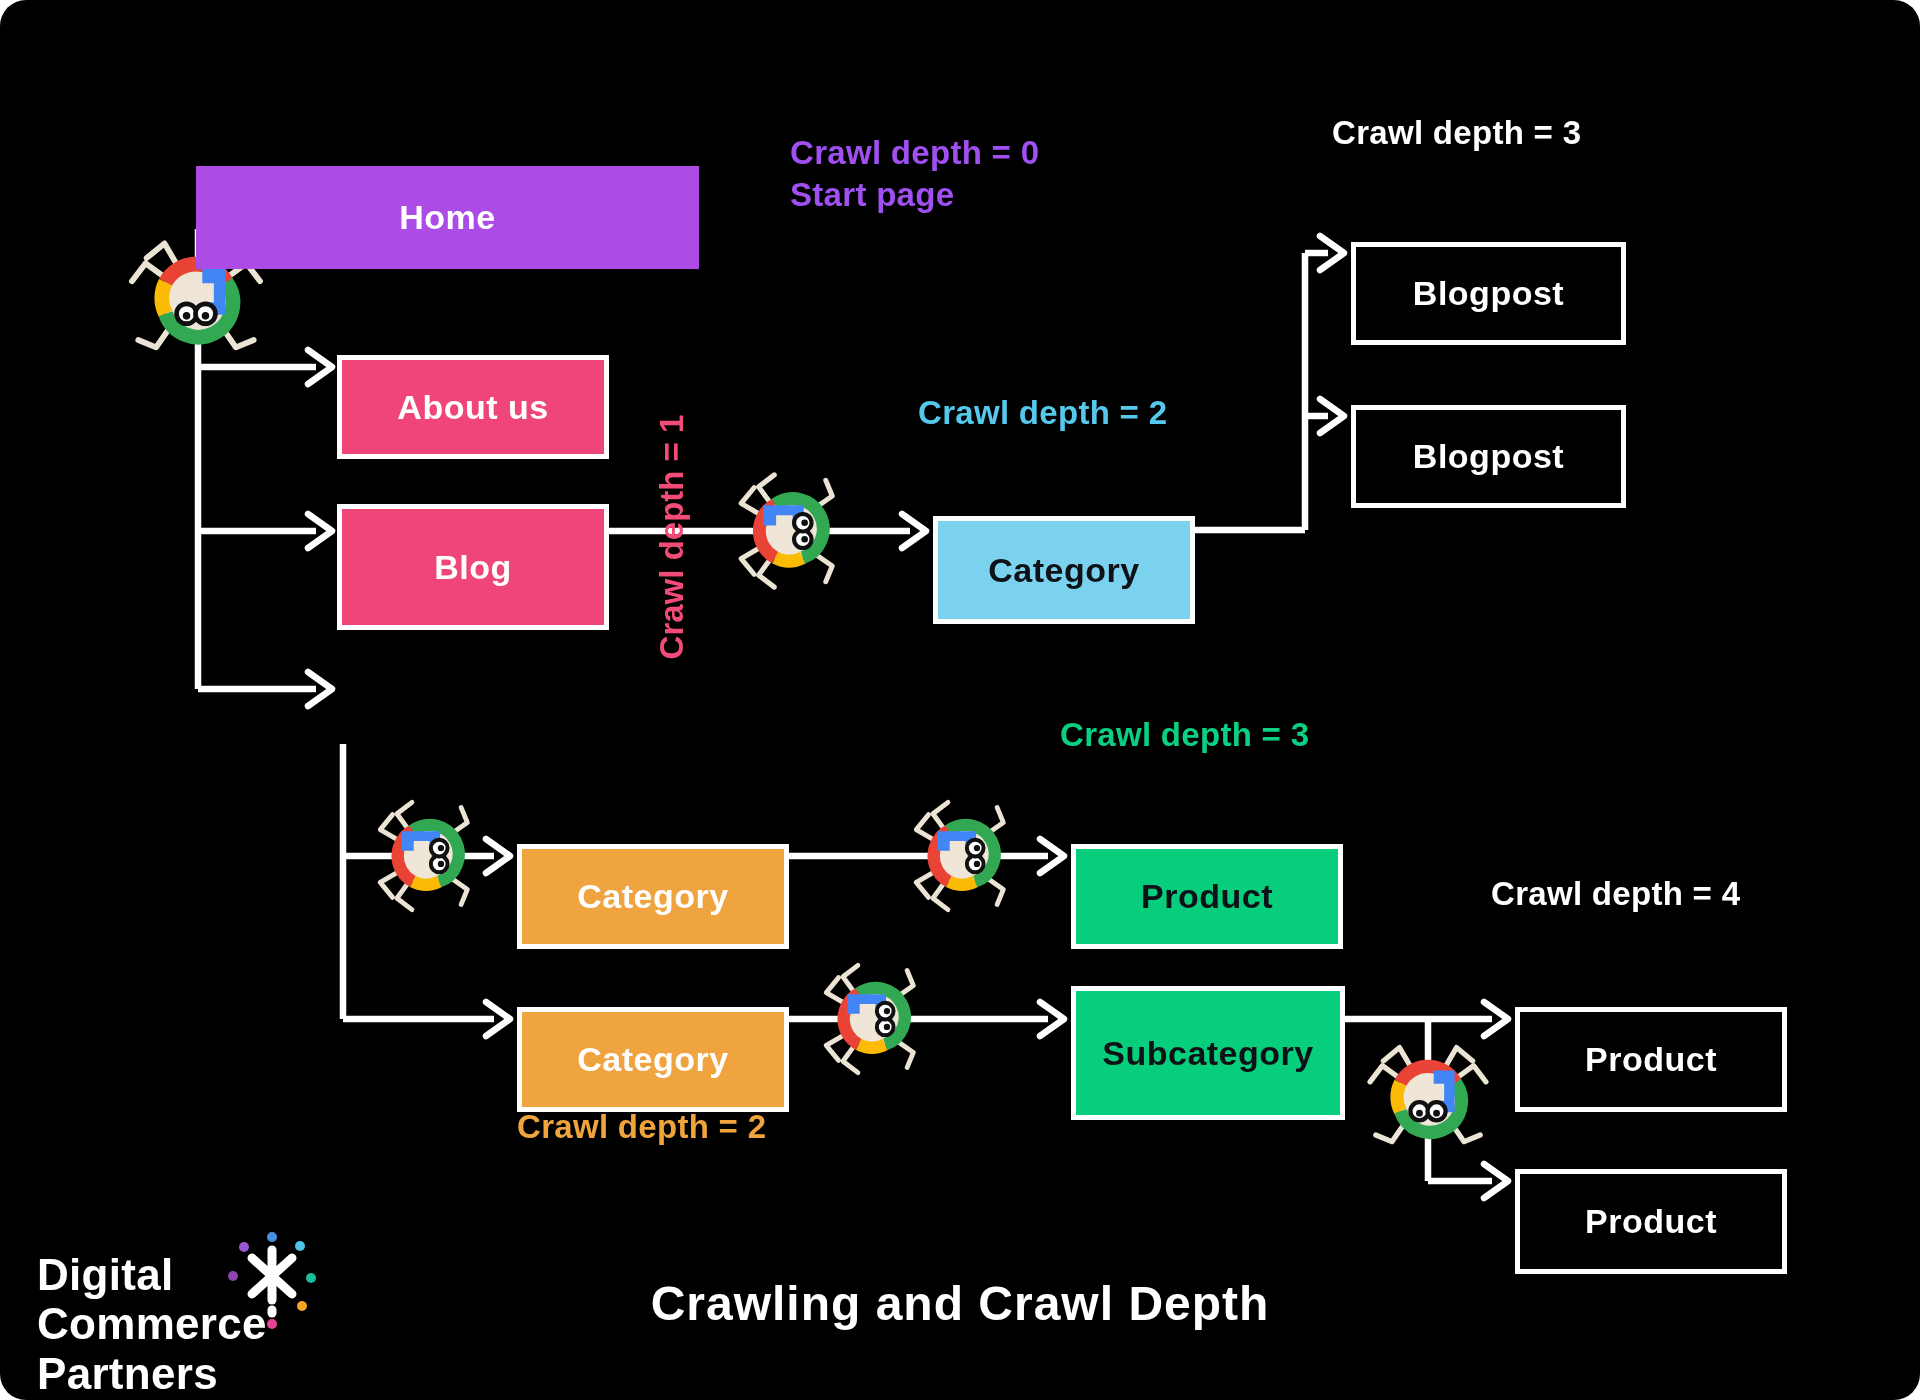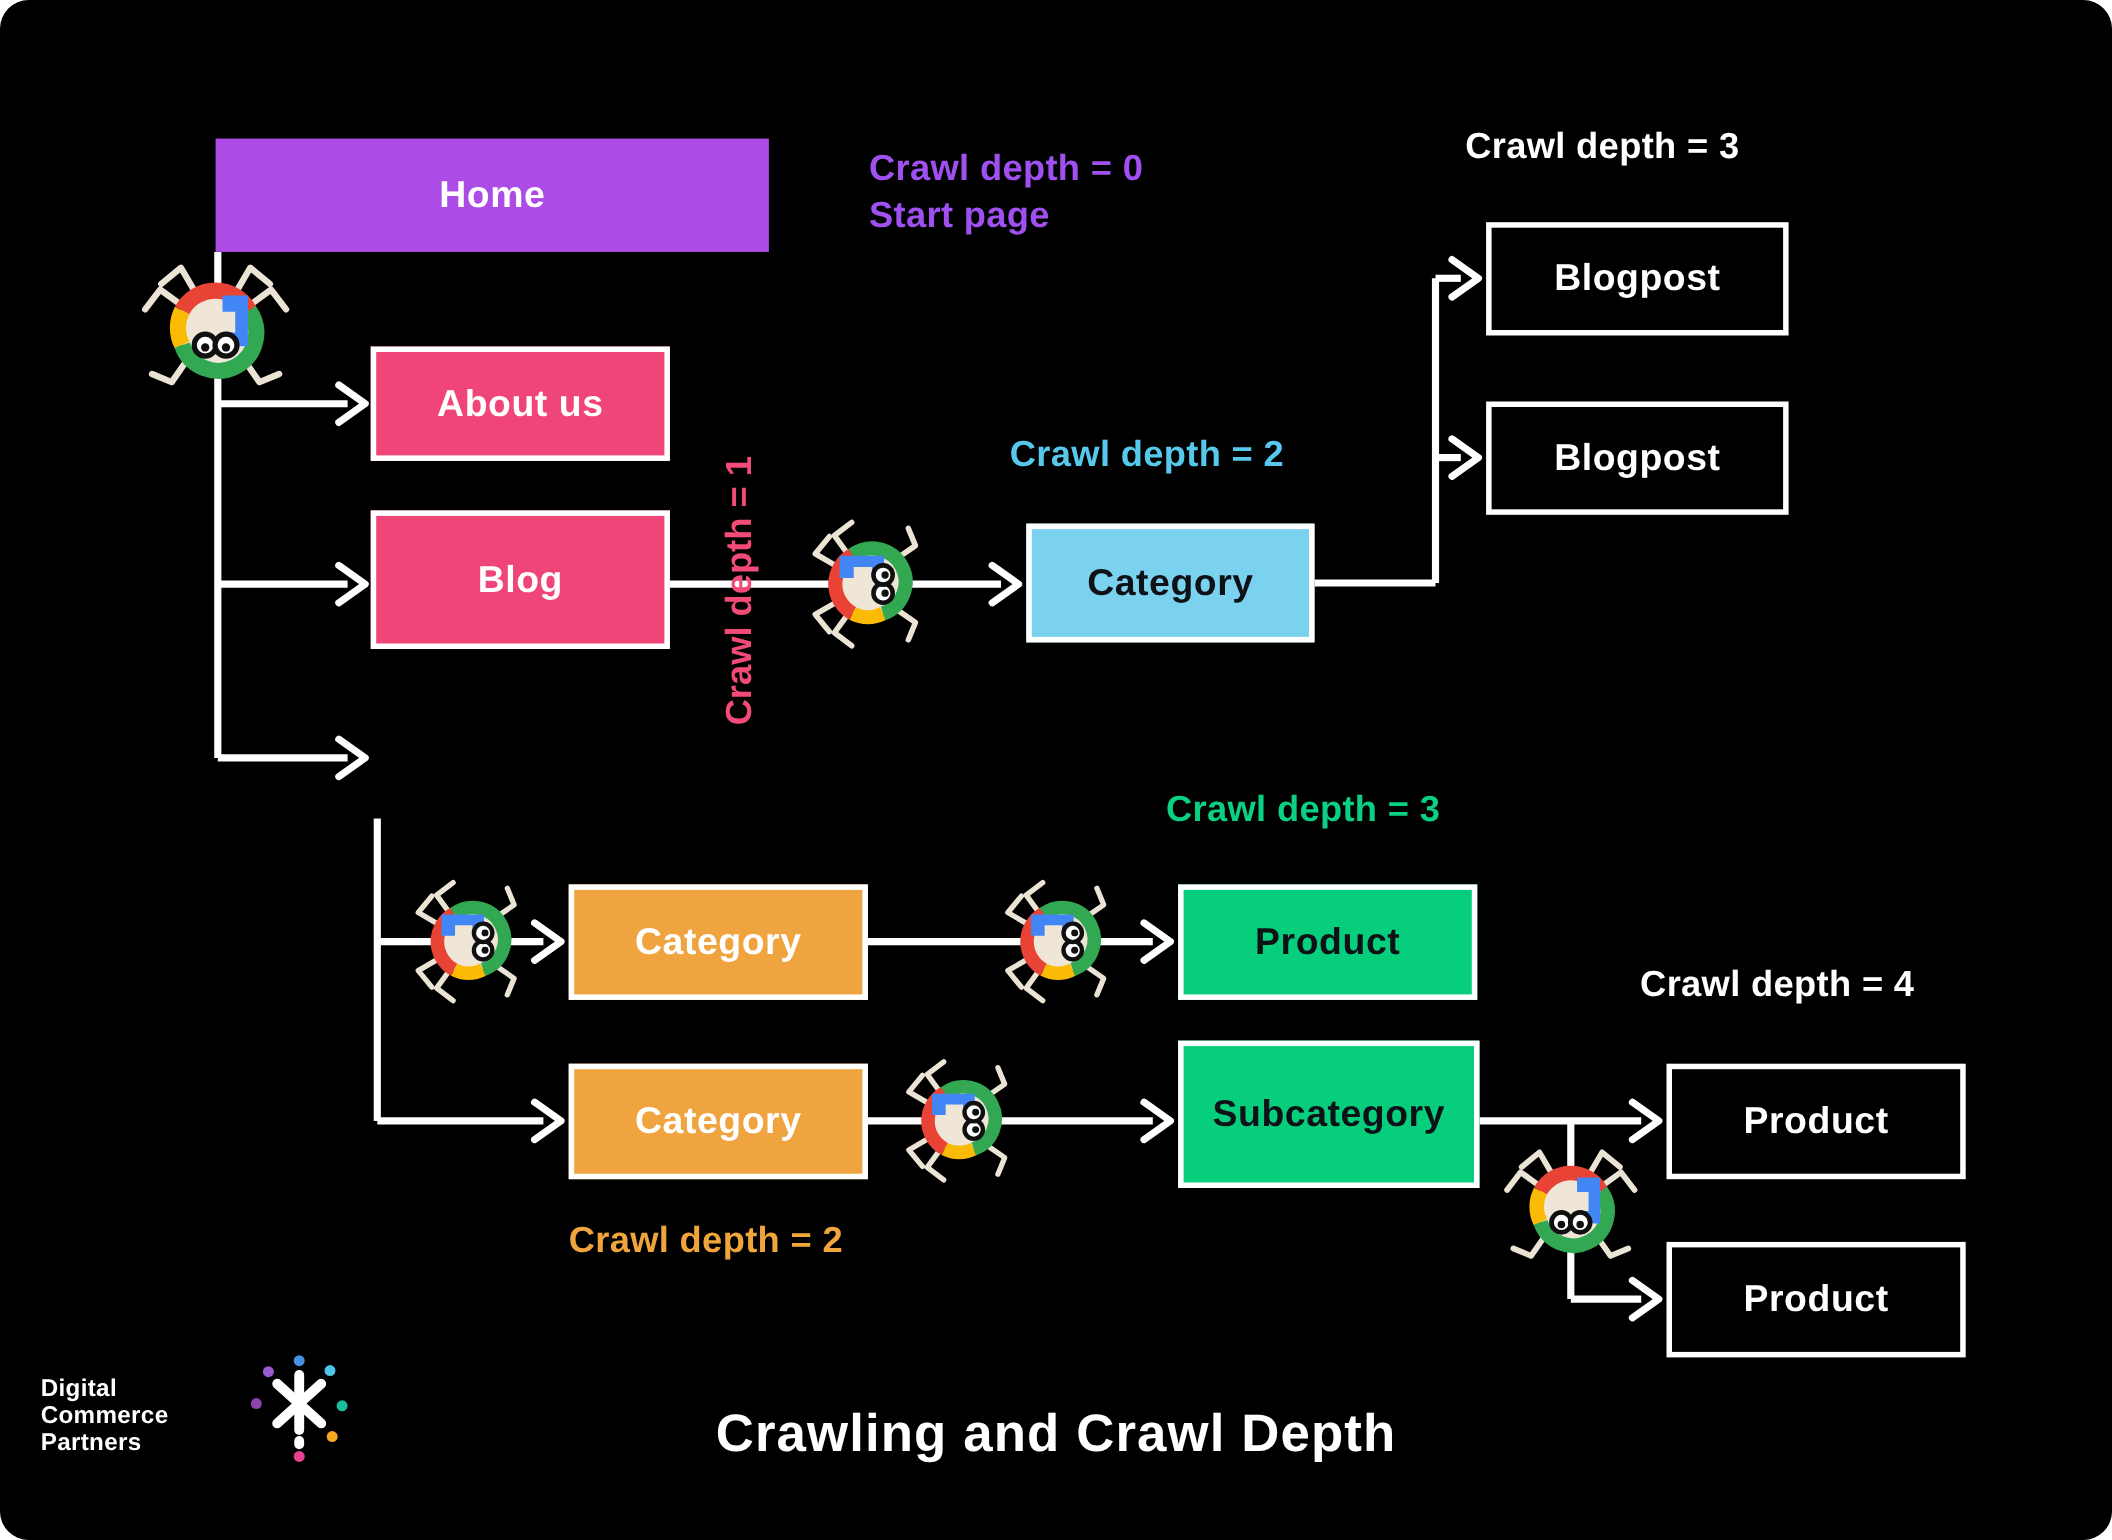--- a/index.html
+++ b/index.html
@@ -12,35 +12,36 @@
     font-family:"Liberation Sans","DejaVu Sans",sans-serif;
     font-weight:bold;
   }
   .stage *{box-sizing:border-box;}
   svg.overlay{position:absolute;left:0;top:0;width:1920px;height:1400px;}
   .node{
     position:absolute;
     display:flex;align-items:center;justify-content:center;
     font-size:34px;letter-spacing:.5px;
     color:#fff;
+    margin-top:40px;
   }
   .bordered{border:5px solid var(--white,#fff);text-align:right;}
   .lbl{
     position:absolute;
     font-size:33px;line-height:1.28;letter-spacing:.3px;
     white-space:nowrap;
   }
   .lbl-rot{
     position:absolute;
     font-size:33px;white-space:nowrap;
     transform:translate(-50%,-50%) rotate(-90deg);
   }
   .footer-logo{
     position:absolute;left:37px;top:1250px;
-    color:var(--white,#fff);font-size:22px;line-height:1.12;letter-spacing:.3px;
+    color:var(--white,#fff);font-size:44px;line-height:1.12;letter-spacing:.3px;
   }
   .big-title{
     position:absolute;top:1276px;left:50%;transform:translateX(-50%);
     color:var(--white,#fff);font-size:48px;white-space:nowrap;letter-spacing:1px;
   }
 </style>
 </head>
 <body>
 
 <div class="stage">

